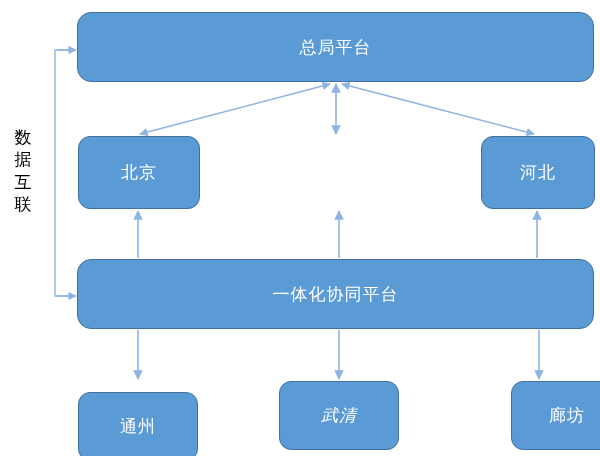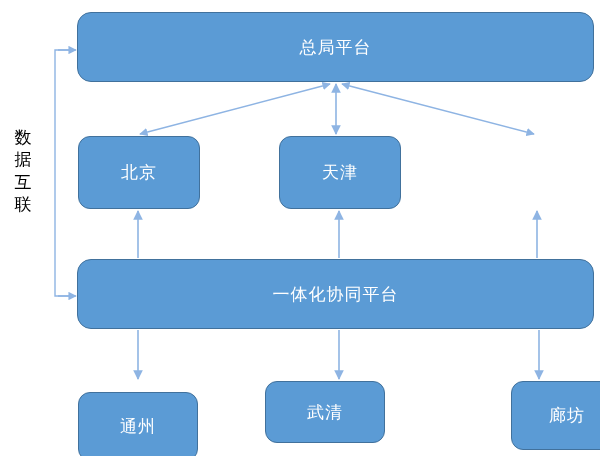--- a/index.html
+++ b/index.html
@@ -81,24 +81,25 @@
     align-items: center;
   }
   #node-tongzhou {
     left: 78px;
     top: 392px;
     width: 120px;
     height: 69px;
     justify-content: center;
   }
   #node-wuqing {
-    left: 265px;
+    left: 279px;
     top: 381px;
     width: 120px;
-    height: 62px;
+    height: 69px;
+    font-style: italic;
   }
   #node-langfang {
     left: 483px;
     top: 381px;
     width: 112px;
     height: 69px;
     margin-left: 28px;
   }
   #side-label {
     position: absolute;
@@ -157,24 +158,24 @@
   </div>
 
   <div class="node wide" id="node-hq">
     <span class="node-label">总局平台</span>
   </div>
 
   <div class="node" id="node-beijing">
     <span class="node-label">北京</span>
   </div>
 
-  <div class="node" id="node-tianjin">
-    <span class="node-label">天津</span>
+
+  <div class="node" id="node-hebei">
+    <span class="node-label">河北</span>
   </div>
-
 
   <div class="node wide" id="node-platform">
     <span class="node-label">一体化协同平台</span>
   </div>
 
   <div class="node" id="node-tongzhou">
     <span class="node-label">通州</span>
   </div>
 
   <div class="node" id="node-wuqing">

